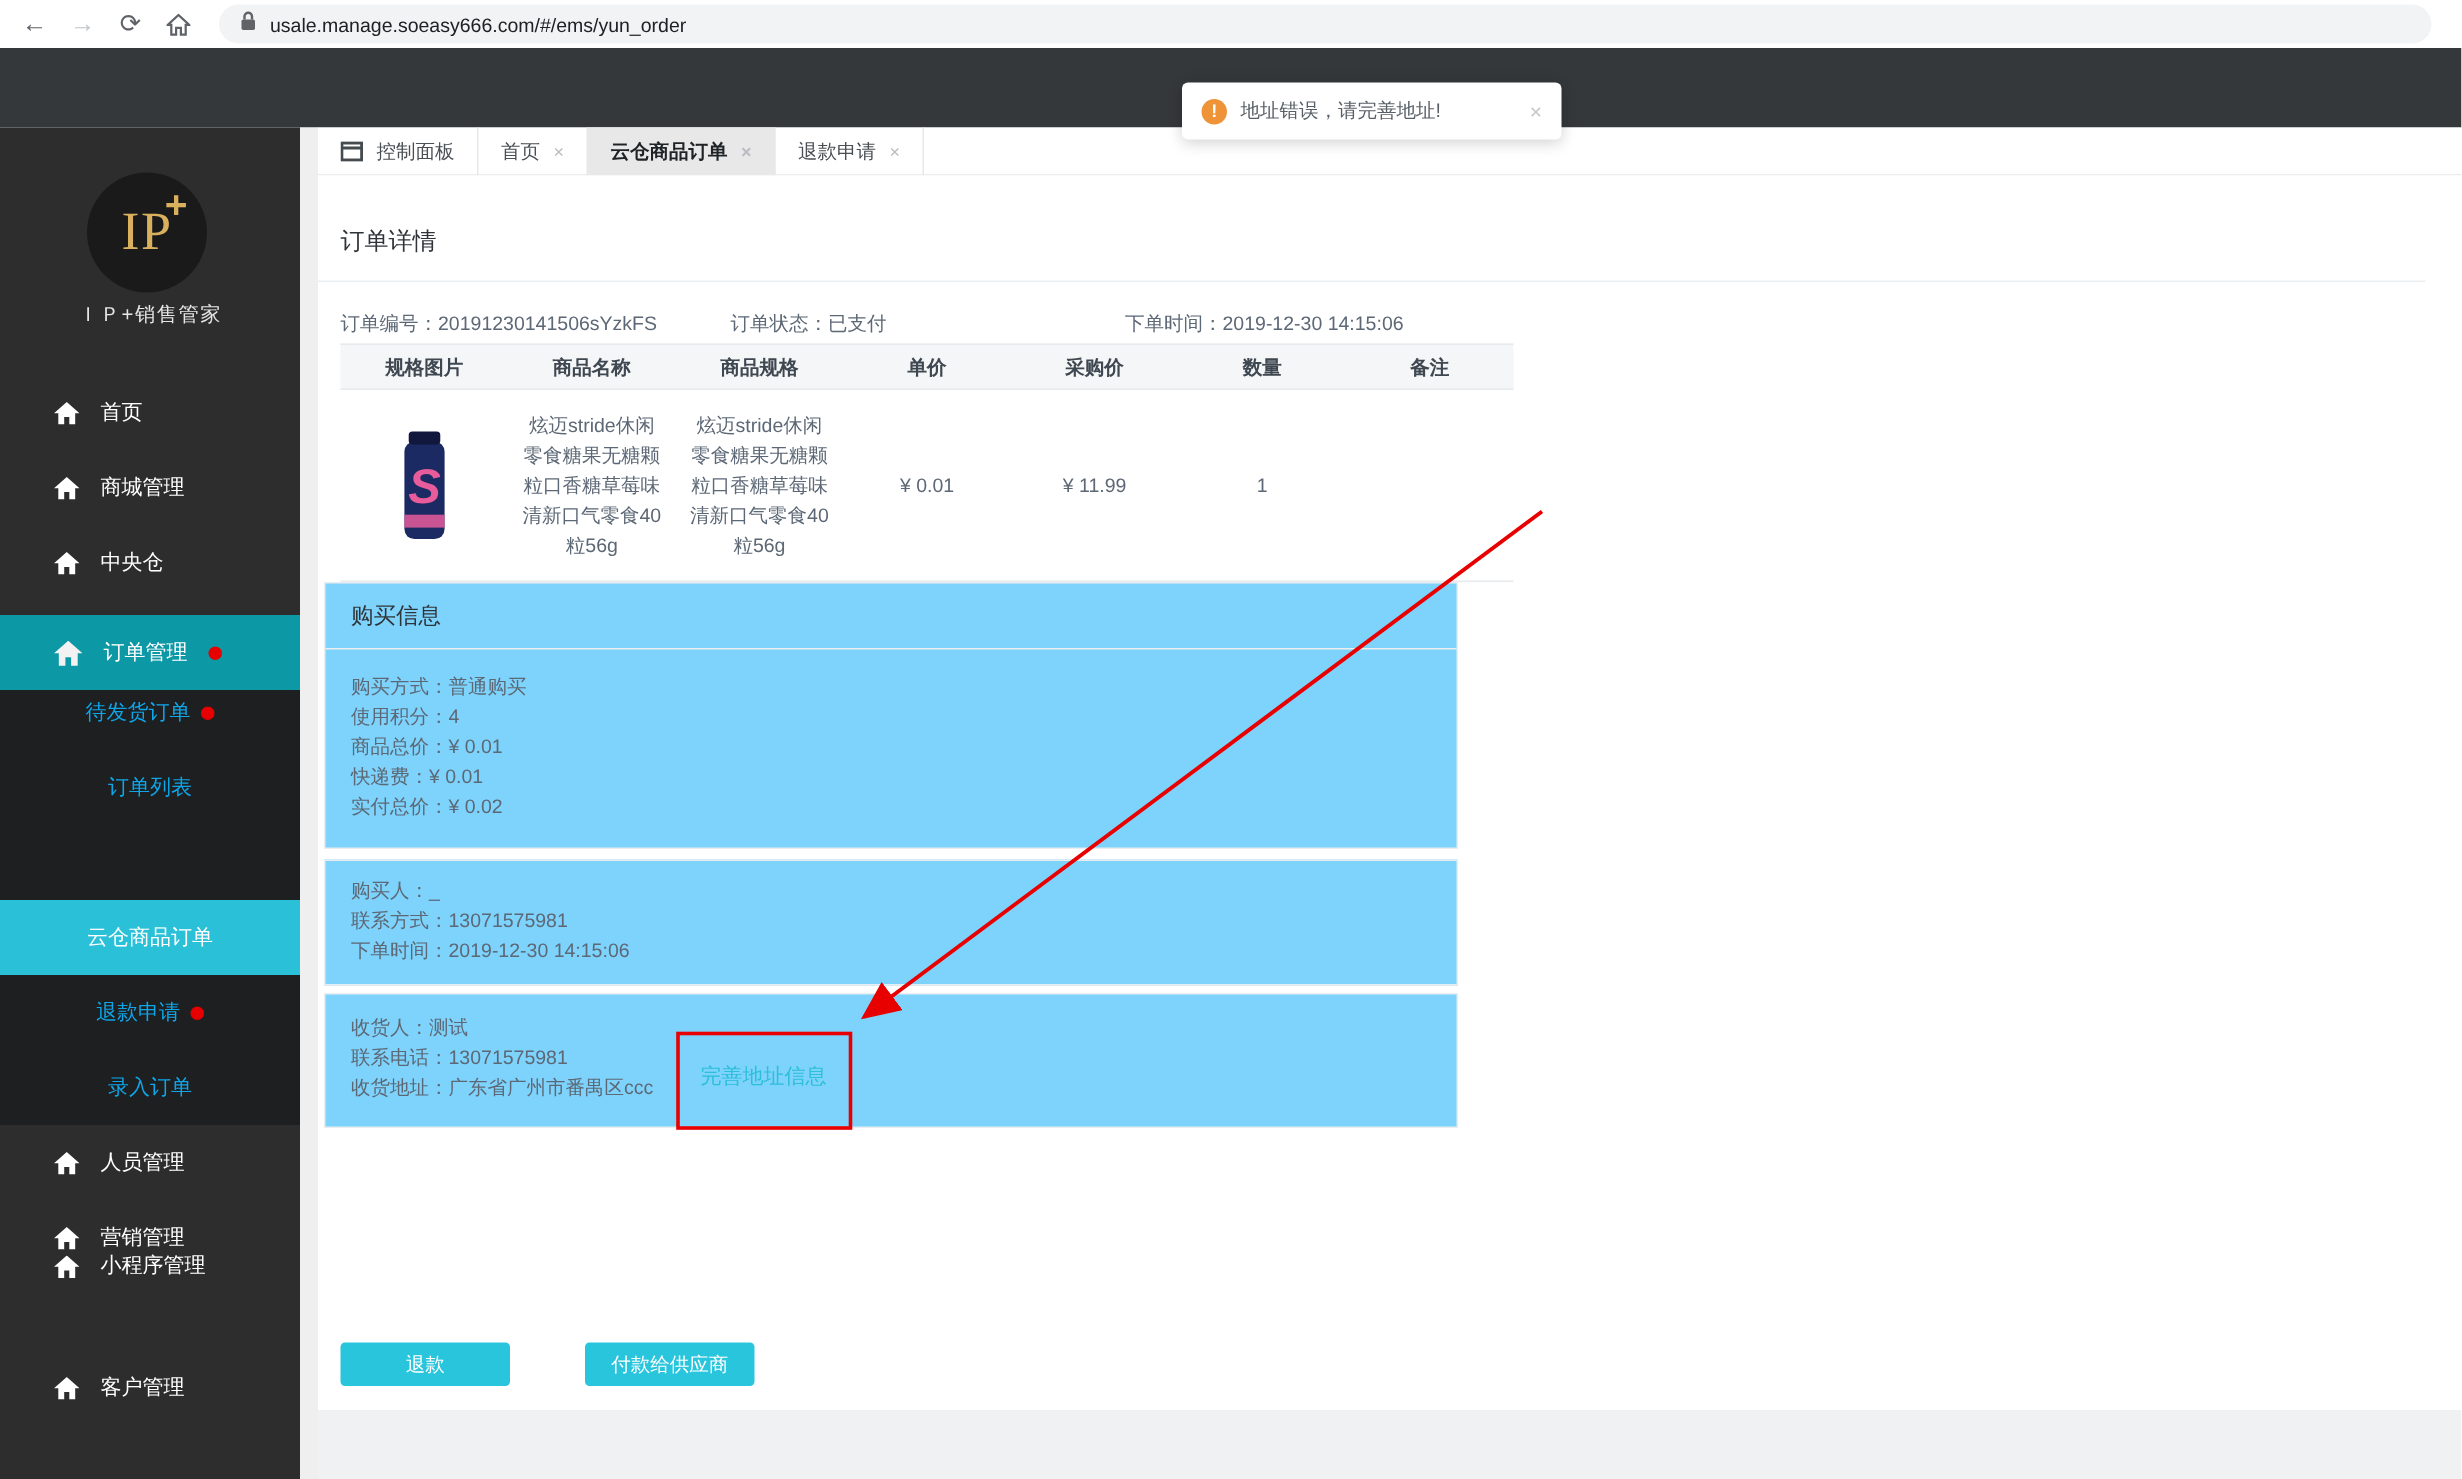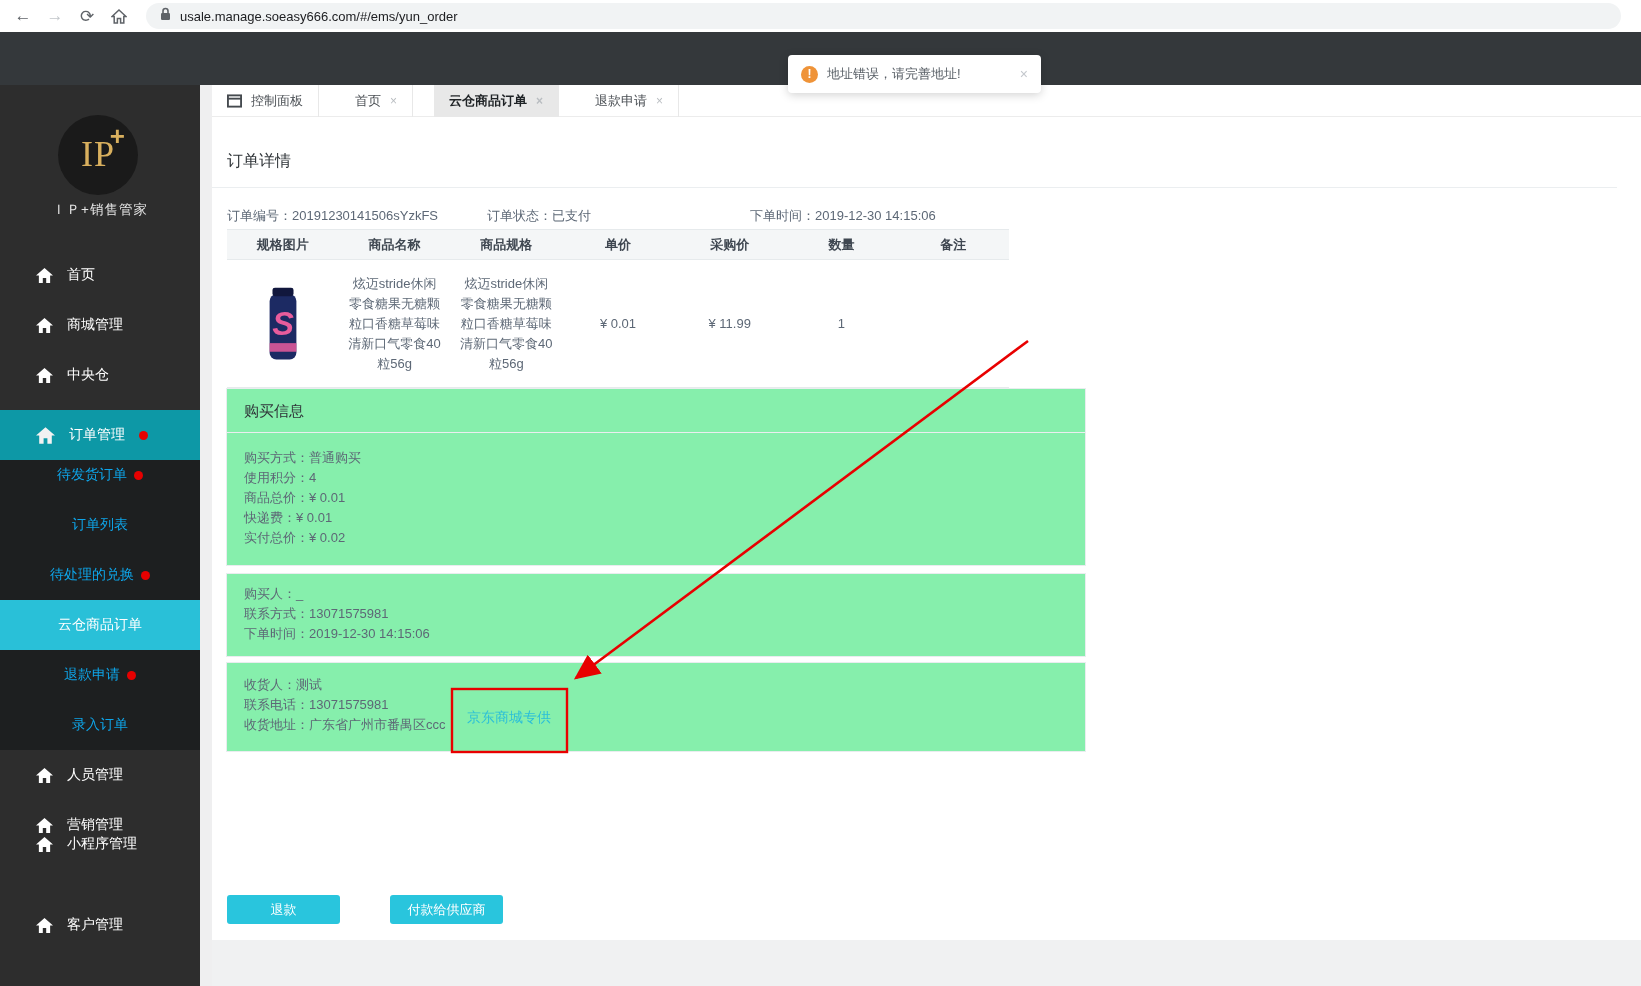--- a/index.html
+++ b/index.html
@@ -36,40 +36,40 @@
   .s-item { position:absolute; left:0; width:200px; height:50px; display:flex; align-items:center; justify-content:center; gap:7px; color:#0ea5e9; font-size:14px; cursor:pointer; }
   .s-item.active { background:#29c0d8; color:#fff; }
   .dot { display:inline-block; width:9px; height:9px; border-radius:50%; background:#e60000; }
   .h-ic svg { display:block; }
 
   
   .gutter { position:absolute; top:85px; left:200px; width:12px; height:901px; background:#efeff0; }
   .bottom-strip { position:absolute; top:940px; left:212px; width:1429px; height:46px; background:#f0f1f2; }
 
   
-  .tabbar { position:absolute; top:85px; left:212px; width:1429px; height:32px; background:#fff; display:flex; border-bottom:1px solid #ececec;gap:21px; }
+  .tabbar { position:absolute; top:85px; left:212px; width:1429px; height:32px; background:#fff; display:flex; border-bottom:1px solid #ececec; }
   .tab { height:32px; display:flex; align-items:center; padding:0 15px; font-size:13px; color:#4a4f54; border-right:1px solid #e8e8e8; gap:9px; cursor:pointer; white-space:nowrap; }
   .tab.active { background:#e8e8e8; font-weight:bold; color:#1f2326; }
   .tab-x { font-size:12px; color:#b9bdc1; cursor:pointer; }
   .tab-ic svg { display:block; }
 
   
   .content { position:absolute; top:117px; left:212px; width:1429px; height:823px; background:#fff; }
   .page-title { position:absolute; left:15px; top:34px; font-size:16px; color:#2f3438; }
   .title-divider { position:absolute; left:0; top:70px; width:1405px; height:1px; background:#ebeef0; }
   .meta span { position:absolute; top:90px; font-size:13px; color:#5d6876; }
 
   .otable { position:absolute; left:15px; top:112px; width:782px; }
   .thead { display:flex; height:31px; background:#f4f6f7; border-top:1px solid #e6eaec; border-bottom:1px solid #e6eaec; }
   .thead span { flex:1; text-align:center; line-height:30px; font-size:13px; font-weight:bold; color:#3f4751; }
   .trow { display:flex; height:128px; border-bottom:1px solid #e6eaec; }
   .tcell { flex:1; display:flex; align-items:center; justify-content:center; font-size:13px; color:#5d6876; }
   .pname { width:94px; text-align:center; line-height:20px; word-break:break-all; }
 
-  .obox { position:absolute; left:14px; width:860px; border:1px solid #e9edef; background:#86efac; }
+  .obox { position:absolute; left:4px; width:756px; border:1px solid #e9edef; background:#7dd3fc; }
   .obox-title { height:44px; line-height:44px; padding-left:17px; font-size:15px; color:#2f3438; border-bottom:1px solid #ebeef0; }
   .obox-body { padding:15px 17px 0; font-size:13px; color:#5d6876; line-height:20px; }
   .obox-body div { white-space:nowrap; }
 
   .addr-link { position:absolute; left:255px; top:592px; font-size:14px; color:#2bbfd8; cursor:pointer; z-index:20; }
 
   .btn { position:absolute; top:778px; width:113px; height:29px; background:#29c5dd; color:#fff; font-size:13px; border:none; border-radius:3px; cursor:pointer; }
 
   
   .annot { position:absolute; top:0; left:0; width:1641px; height:986px; pointer-events:none; z-index:60; }
@@ -148,24 +148,20 @@
     <span class="dot"></span>
   </div>
 
   <div class="s-item" style="top:365px">
     <span>待发货订单</span>
     <span class="dot"></span>
   </div>
   <div class="s-item" style="top:415px">
     <span>订单列表</span>
   </div>
-  <div class="s-item" style="top:465px">
-    <span>待处理的兑换</span>
-    <span class="dot"></span>
-  </div>
   <div class="s-item active" style="top:515px">
     <span>云仓商品订单</span>
   </div>
   <div class="s-item" style="top:565px">
     <span>退款申请</span>
     <span class="dot"></span>
   </div>
   <div class="s-item" style="top:615px">
     <span>录入订单</span>
   </div>
@@ -291,21 +287,21 @@
     </div>
   </div>
 
   <div class="obox" style="top:545px;height:90px">
     <div class="obox-body" style="padding-top:12px">
       <div>收货人：测试</div>
       <div>联系电话：13071575981</div>
       <div>收货地址：广东省广州市番禺区ccc</div>
     </div>
   </div>
-  <span class="addr-link">京东商城专供</span>
+  <span class="addr-link">完善地址信息</span>
 
 
   <button class="btn" style="left:15px">退款</button>
   <button class="btn" style="left:178px">付款给供应商</button>
 </div>
 
 <div class="bottom-strip"></div>
 
 <svg class="annot">
   <defs>

